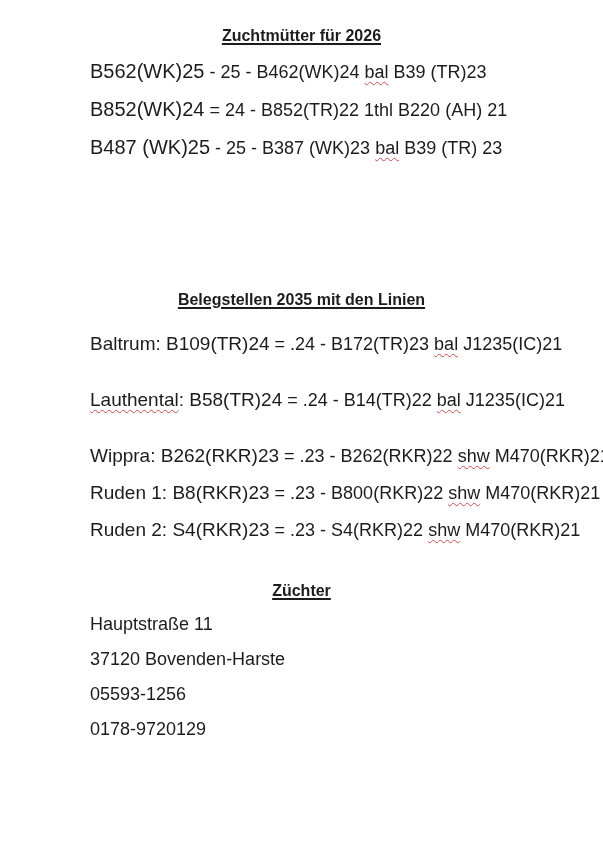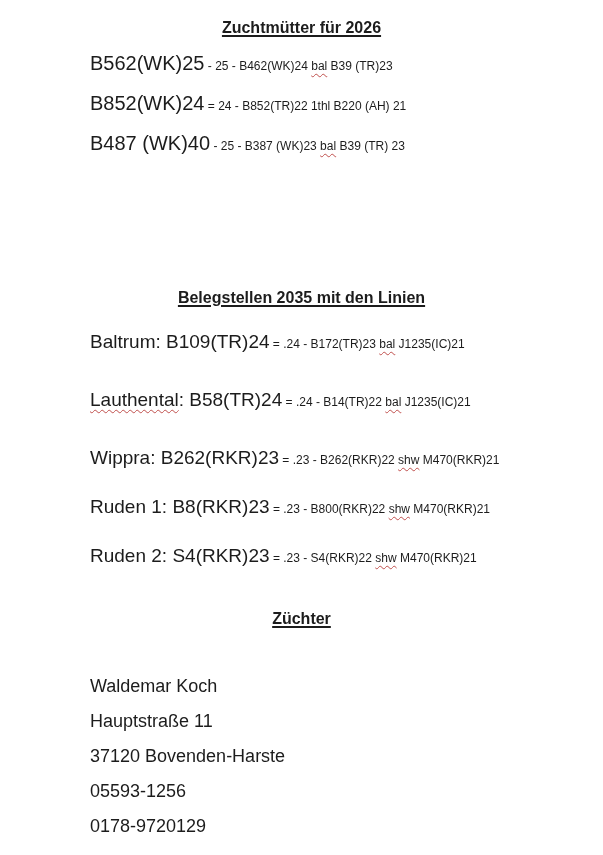--- a/index.html
+++ b/index.html
@@ -9,21 +9,21 @@
   }
   *{box-sizing:border-box;}
   html,body{margin:0;padding:0;background:var(--bg);}
   .page{
     position:relative;
     width:603px;
     height:855px;
     background:var(--bg);
     color:var(--text);
     font-family:"Liberation Sans", sans-serif;
-    padding-top:18px;
+    padding-top:26px;
     overflow:hidden;
   }
   .section-title{
     font-size:16px;
     font-weight:700;
     line-height:19px;
     text-align:center;
     text-decoration:underline;
     text-decoration-thickness:2px;
     text-underline-offset:2px;
@@ -39,22 +39,22 @@
     line-height:24px;
     margin-top:13px;
   }
   .s1-row.first{margin-top:14px;}
   .s2-title{margin-top:130px;}
   .s2-row{
     font-size:19px;
     line-height:26px;
   }
   .s2-row.first{margin-top:22px;}
-  .s2-row.spaced{margin-top:21px;}
-  .small{font-size:12px;}
+  .s2-row.spaced{margin-top:11px;}
+  .small{font-size:18px;}
   .wavy{
     text-decoration-line:underline;
     text-decoration-style:wavy;
     text-decoration-color:var(--spell);
     text-decoration-thickness:1px;
     text-underline-offset:3px;
   }
   .s3-title{margin-top:38px;}
   .contact-row{
     font-size:18px;
@@ -67,35 +67,34 @@
 <body>
 
 <div class="page">
 
   <div class="section-title">Zuchtmütter für 2026</div>
 
   <div class="row s1-row first"><span>B562(WK)25</span><span class="small"> - 25 - B462(WK)24 </span><span class="small wavy">bal</span><span class="small"> B39 (TR)23</span></div>
 
   <div class="row s1-row"><span>B852(WK)24</span><span class="small"> = 24 - B852(TR)22 1thl B220 (AH) 21</span><span class="small wavy"></span><span class="small"></span></div>
 
-  <div class="row s1-row"><span>B487 (WK)40</span><span class="small"> - 25 - B387 (WK)23 </span><span class="small wavy">bal</span><span class="small"> B39 (TR) 23</span></div>
+  <div class="row s1-row"><span>B487 (WK)25</span><span class="small"> - 25 - B387 (WK)23 </span><span class="small wavy">bal</span><span class="small"> B39 (TR) 23</span></div>
 
   <div class="section-title s2-title">Belegstellen 2035 mit den Linien</div>
 
   <div class="row s2-row first"><span class="wavy"></span><span>Baltrum: </span><span>B109(TR)24</span><span class="small"> = .24 - B172(TR)23 </span><span class="small wavy">bal</span><span class="small"> J1235(IC)21</span></div>
 
   <div class="row s2-row"><span class="wavy">Lauthental</span><span>: </span><span>B58(TR)24</span><span class="small"> = .24 - B14(TR)22 </span><span class="small wavy">bal</span><span class="small"> J1235(IC)21</span></div>
 
   <div class="row s2-row"><span class="wavy"></span><span>Wippra: </span><span>B262(RKR)23</span><span class="small"> = .23 - B262(RKR)22 </span><span class="small wavy">shw</span><span class="small"> M470(RKR)21</span></div>
 
   <div class="row s2-row spaced"><span class="wavy"></span><span>Ruden 1: </span><span>B8(RKR)23</span><span class="small"> = .23 - B800(RKR)22 </span><span class="small wavy">shw</span><span class="small"> M470(RKR)21</span></div>
 
   <div class="row s2-row spaced"><span class="wavy"></span><span>Ruden 2: </span><span>S4(RKR)23</span><span class="small"> = .23 - S4(RKR)22 </span><span class="small wavy">shw</span><span class="small"> M470(RKR)21</span></div>
 
   <div class="section-title s3-title">Züchter</div>
 
-  <div class="row contact-row first">Waldemar Koch</div>
   <div class="row contact-row">Hauptstraße 11</div>
   <div class="row contact-row">37120 Bovenden-Harste</div>
   <div class="row contact-row">05593-1256</div>
   <div class="row contact-row">0178-9720129</div>
 
 </div>
 
 </body></html>

